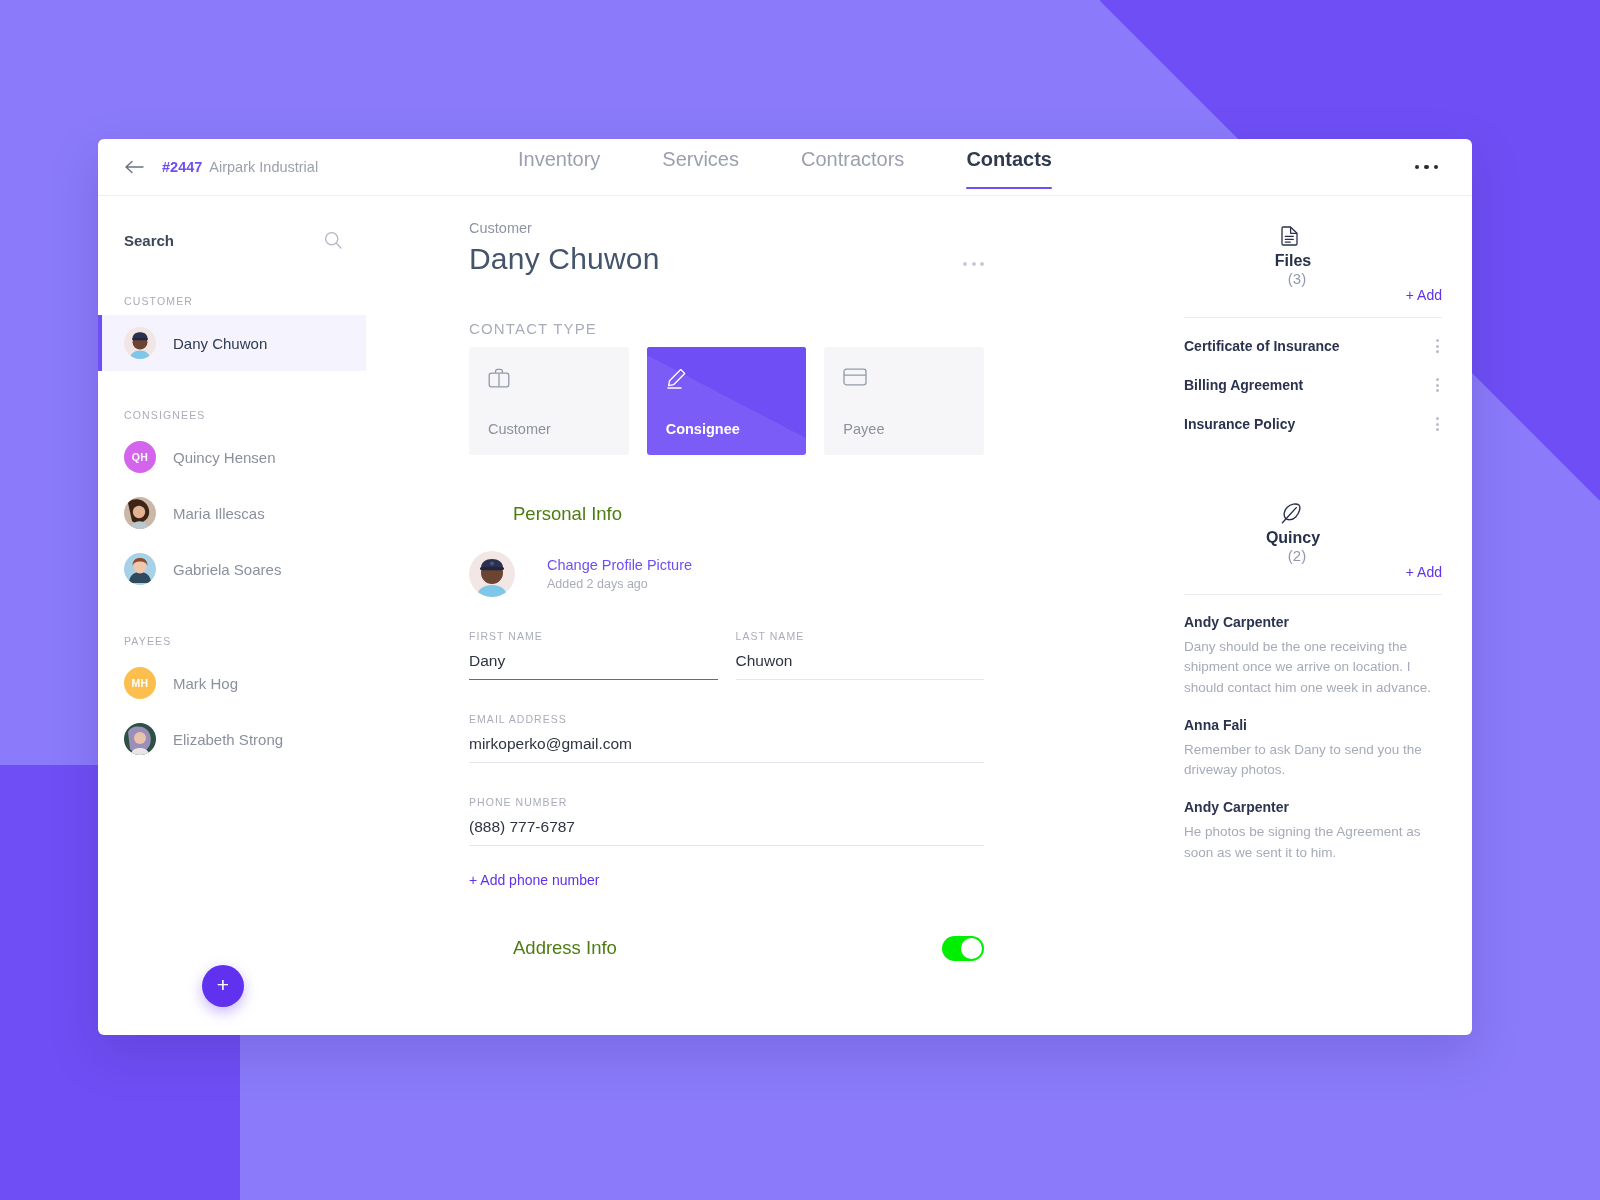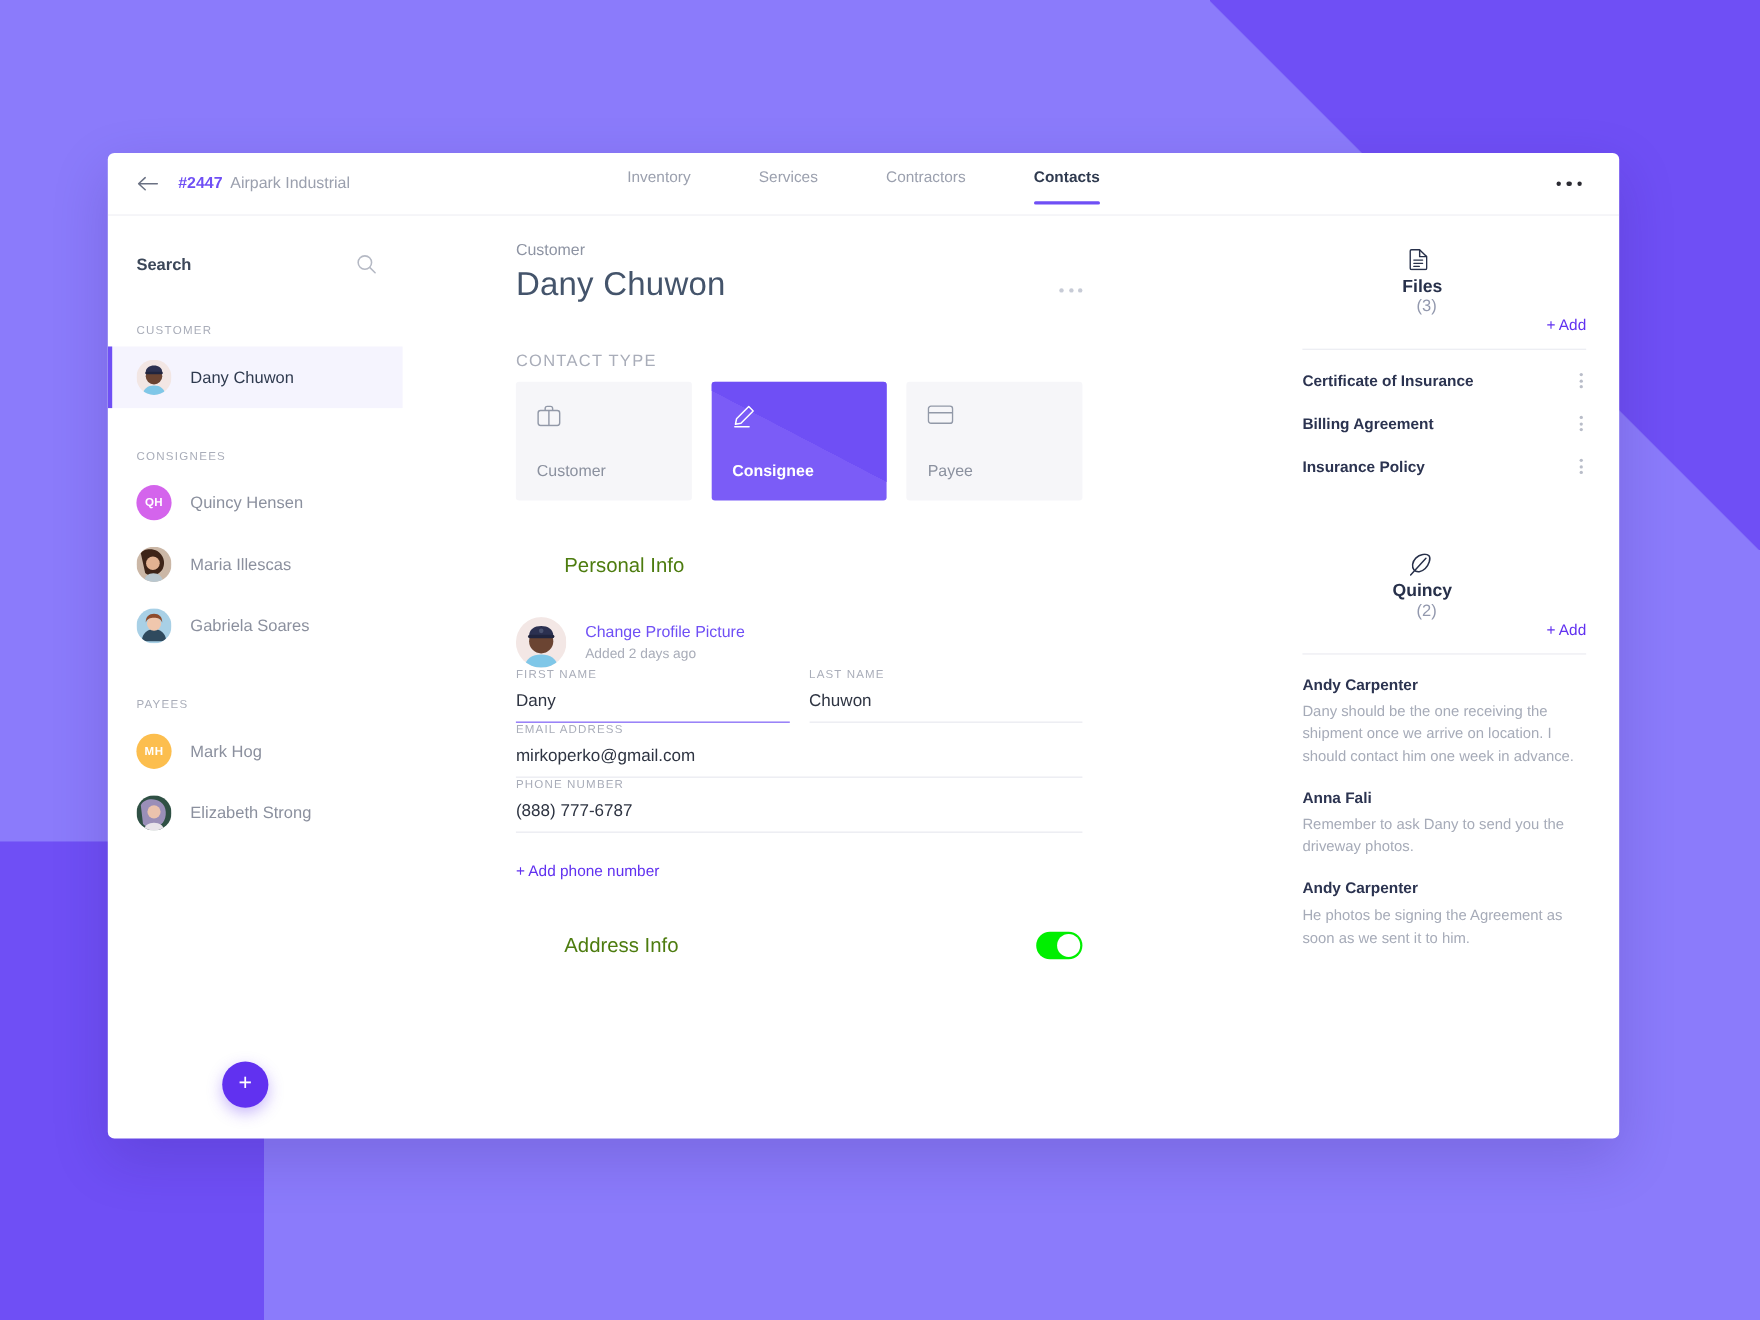--- a/index.html
+++ b/index.html
@@ -77,21 +77,21 @@
     top: 0; bottom: 0;
     display: flex;
     align-items: center;
     justify-content: center;
     gap: 0;
     pointer-events: none;
   }
   .tab {
     pointer-events: auto;
     position: relative;
-    font-size: 14px;
+    font-size: 20px;
     color: #9ba0ae;
     padding: 3px 31px 18px;
     cursor: pointer;
     white-space: nowrap;
   }
   .tab.active { color: #2f3a4f; font-weight: 700; }
   .tab.active::after {
     content: "";
     position: absolute;
     left: 31px; right: 31px; bottom: 0;
@@ -310,22 +310,22 @@
     font-size: 18.5px;
     font-weight: 400;
     color: #4d7c0f;
     margin-top: 48px;
     margin-left: 44px;
   }
 
   .profile-row {
     display: flex;
     align-items: center;
-    gap: 17px;
-    margin-top: 36px;
+    gap: 32px;
+    margin-top: 26px;
   }
   .profile-pic {
     width: 46px; height: 46px;
     border-radius: 50%;
     overflow: hidden;
     flex: 0 0 46px;
   }
   .profile-pic svg { width: 100%; height: 100%; display: block; }
   .change-pic {
     font-size: 14.5px;
@@ -337,20 +337,21 @@
   .added-ago {
     font-size: 12.5px;
     color: #a9adb9;
     margin-top: 3px;
     display: block;
   }
 
   .field-row {
     display: flex;
     gap: 18px;
+    margin-top: 33px;
     align-items: flex-end;
   }
   .field { flex: 1; min-width: 0; }
   .field.full { width: 100%; }
   .field-label {
     font-size: 10.5px;
     letter-spacing: 1.05px;
     color: #a9adb9;
     display: block;
     margin-bottom: 10px;

